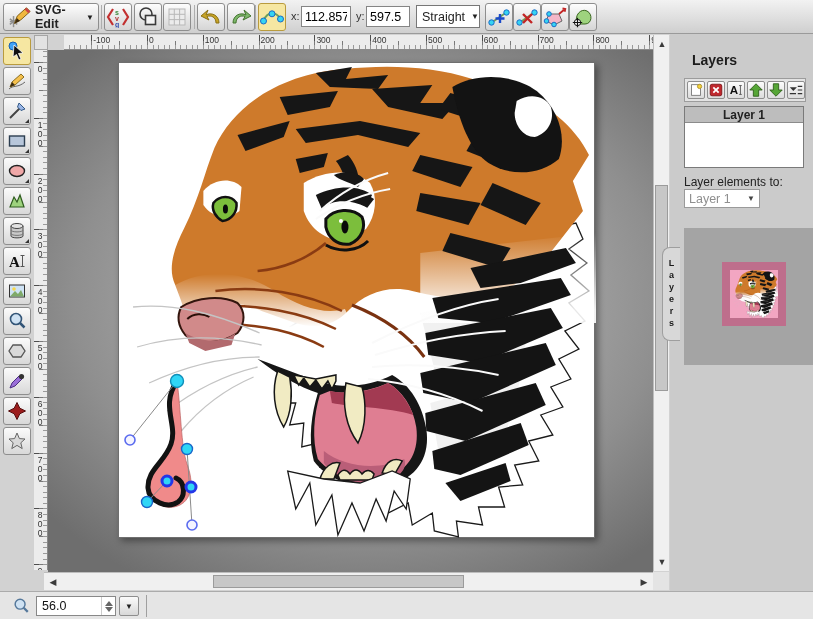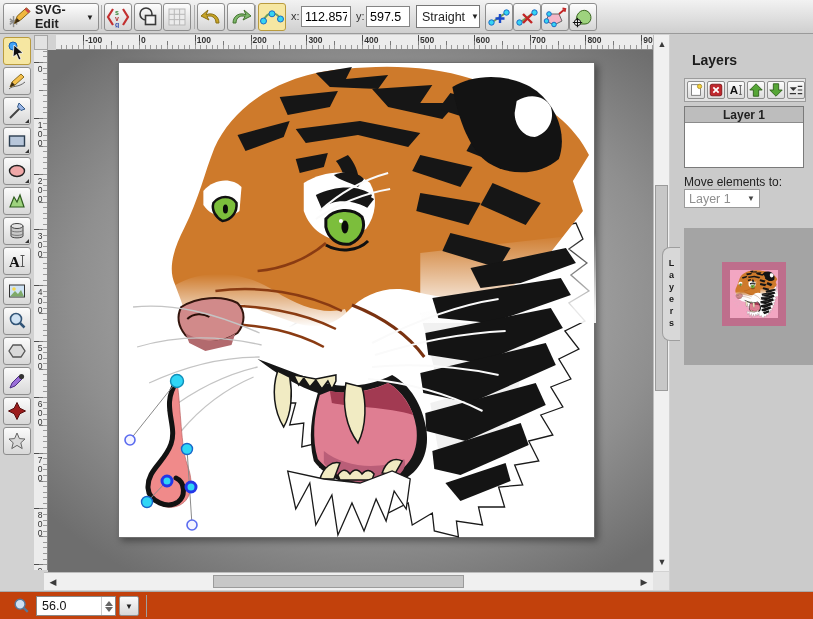--- a/index.html
+++ b/index.html
@@ -31,29 +31,29 @@
   .tool { position:absolute; left:3px; width:28px; height:28px;
     background:linear-gradient(#fbfbfb,#d8d8d8); border:1px solid #8e8e8e; border-radius:3px;
     display:flex; align-items:center; justify-content:center; }
   .tool.active { background:#f6e7a2; border-color:#b99b3e; }
   .tool .flyout { position:absolute; right:1px; bottom:1px; width:0; height:0;
     border-left:4px solid transparent; border-bottom:4px solid #333; }
 
   
   #ruler-corner { position:absolute; left:34px; top:35px; width:14px; height:15px;
     background:#e2e2e2; border:1px solid #a5a5a5; z-index:21; }
-  #hruler { position:absolute; left:56px; top:35px; width:605px; height:15px; background:#ececec;
+  #hruler { position:absolute; left:64px; top:35px; width:605px; height:15px; background:#ececec;
     border-bottom:1px solid #8a8a8a; overflow:hidden; z-index:21;
     background-image:
       repeating-linear-gradient(90deg,#9a9a9a 0 1px,transparent 1px 5.58px),
       repeating-linear-gradient(90deg,#7a7a7a 0 1px,transparent 1px 27.9px),
       repeating-linear-gradient(90deg,#4e4e4e 0 1px,transparent 1px 55.8px);
     background-size:760px 4px,760px 8px,760px 14px;
     background-position:-28.6px bottom,-28.6px bottom,-28.6px bottom;
-    background-repeat:no-repeat;font-weight:bold; }
+    background-repeat:no-repeat; }
   #hruler .rlbl { position:absolute; top:0; font-size:8.5px; color:#333; }
   #vruler { position:absolute; left:34px; top:50px; width:14px; height:520px; background:#ececec;
     border-right:1px solid #8a8a8a; overflow:hidden; z-index:21;
     background-image:
       repeating-linear-gradient(180deg,#9a9a9a 0 1px,transparent 1px 5.58px),
       repeating-linear-gradient(180deg,#7a7a7a 0 1px,transparent 1px 27.9px),
       repeating-linear-gradient(180deg,#4e4e4e 0 1px,transparent 1px 55.8px);
     background-size:4px 640px,8px 640px,14px 640px;
     background-position:right -43.8px,right -43.8px,right -43.8px;
     background-repeat:no-repeat; }
@@ -99,21 +99,21 @@
   #mini-frame { position:absolute; left:38px; top:34px; width:64px; height:64px; background:#be6e8c;
     display:flex; align-items:center; justify-content:center; }
   #mini-inner { width:48px; height:48px; background:#f2a6c2; overflow:hidden; }
   #side-tab { position:absolute; left:662px; top:247px; width:18px; height:94px; background:#d8d8d8;
     border:1px solid #9e9e9e; border-right:none; border-radius:8px 0 0 8px; z-index:23;
     display:flex; align-items:center; justify-content:center; }
   #side-tab span { writing-mode:vertical-rl; text-orientation:upright; font-size:9px; font-weight:bold;
     color:#1a1a1a; letter-spacing:2px; }
 
   
-  #statusbar { position:absolute; left:0; top:591px; width:813px; height:28px; background:#c2410c;
+  #statusbar { position:absolute; left:0; top:591px; width:813px; height:28px; background:#e5e5e5;
     border-top:1px solid #ababab; z-index:30; }
   #zoom-input { position:absolute; left:36px; top:4px; width:80px; height:20px; background:#fff;
     border:1px solid #888; display:flex; align-items:center; }
   #zoom-input .val { flex:1; padding-left:5px; font-size:12.5px; color:#111; }
   #zoom-input .spin { width:14px; height:18px; display:flex; flex-direction:column;
     align-items:center; justify-content:center; gap:1px; border-left:1px solid #ccc; }
   .tri-up { width:0; height:0; border-left:4px solid transparent; border-right:4px solid transparent; border-bottom:5px solid #666; }
   .tri-dn { width:0; height:0; border-left:4px solid transparent; border-right:4px solid transparent; border-top:5px solid #666; }
   #zoom-dd { position:absolute; left:119px; top:4px; width:20px; height:20px;
     background:linear-gradient(#fbfbfb,#d8d8d8); border:1px solid #8e8e8e; border-radius:2px;
@@ -423,21 +423,21 @@
       <div class="lbtn">
         <svg width="16" height="16" viewBox="0 0 18 18">
           <path d="M2,6 l4,4 4,-4 Z" fill="#333"></path>
           <path d="M11,5 h5 M11,9 h5 M11,13 h5 M2,13 h7" stroke="#333" stroke-width="1.4"></path>
         </svg>
       </div>
     </div>
     <div id="layer-list">
       <div class="hdr">Layer 1</div>
     </div>
-    <div id="move-label">Move elements to:</div>
+    <div id="move-label">Layer elements to:</div>
     <div id="move-select">
       <span>Layer 1</span>
       <span class="arr">▼</span>
     </div>
     <div id="thumb-block">
       <div id="mini-frame">
         <div id="mini-inner">
           <svg width="48" height="48" viewBox="0 0 475 476" preserveAspectRatio="none">
               <use href="#tiger-art"></use>
             </svg>

